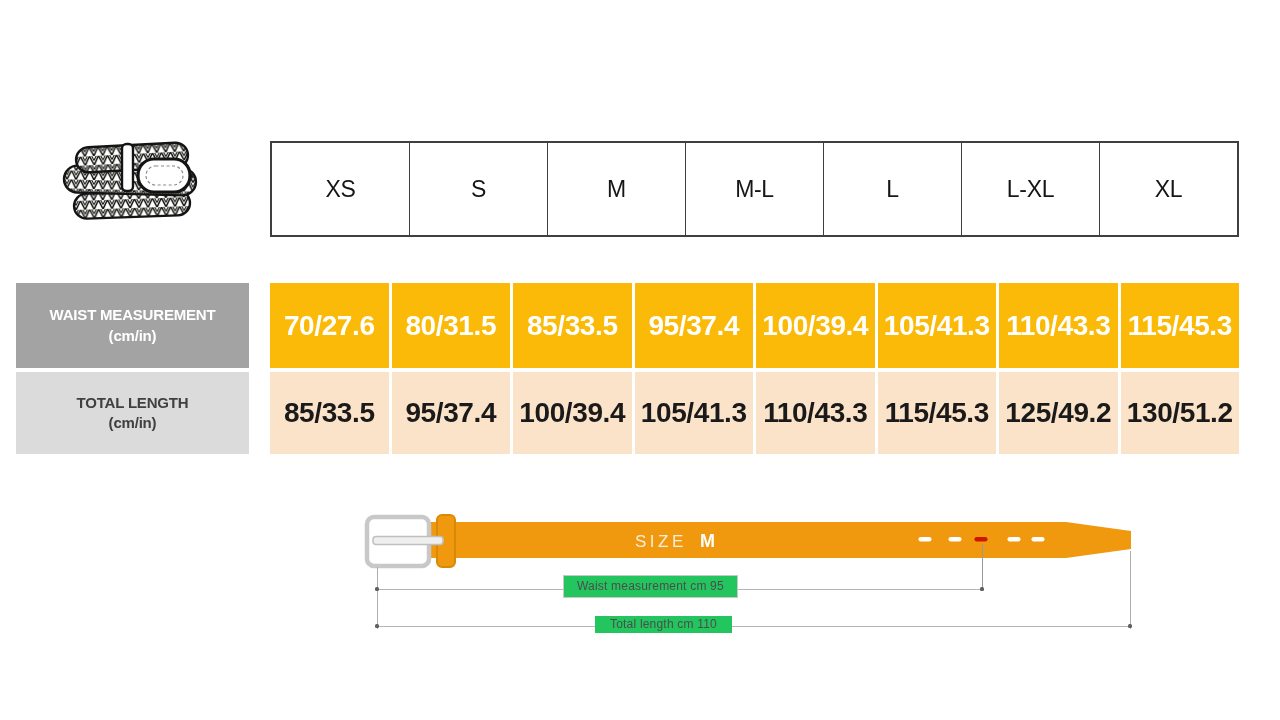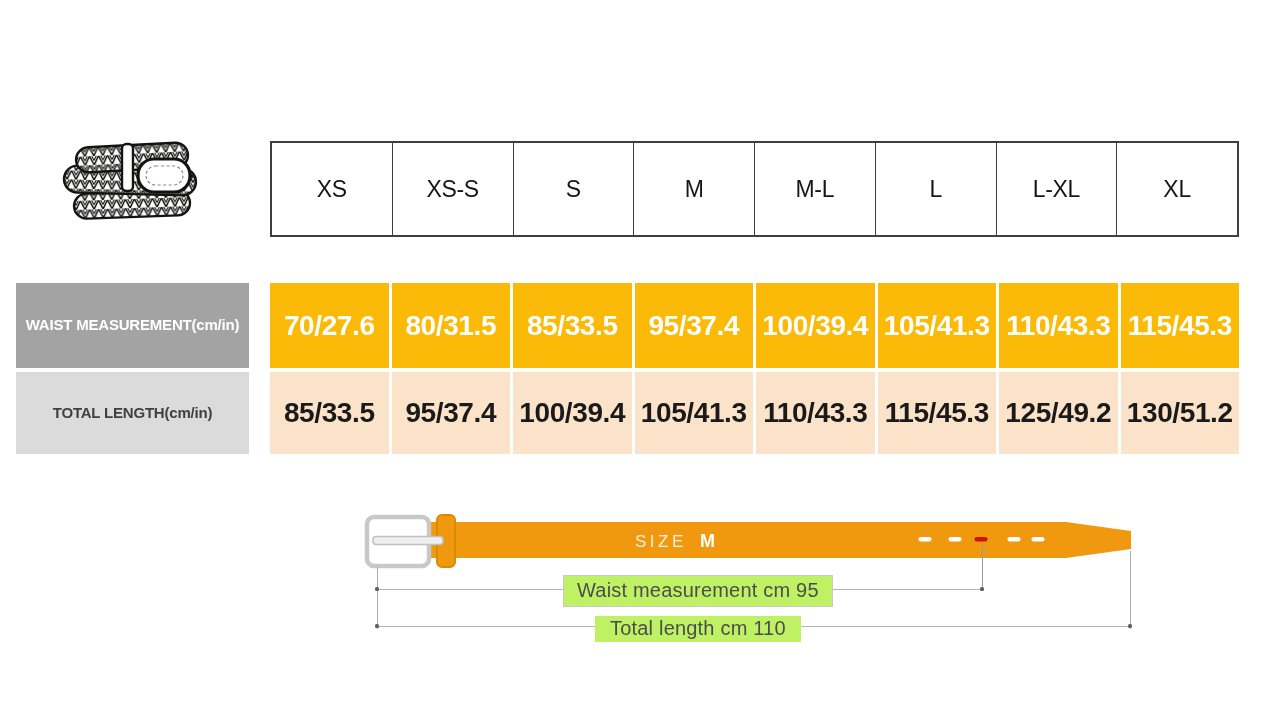--- a/index.html
+++ b/index.html
@@ -31,21 +31,21 @@
   .size-cell{
     flex:1;display:flex;align-items:center;justify-content:center;
     font-size:23px;color:#161616;border-left:1px solid var(--table-border);
     letter-spacing:-0.3px;
   }
   .size-cell:first-child{border-left:none}
 
   
   .row-head{
     position:absolute;left:16px;width:233px;
-    display:flex;flex-direction:row;align-items:center;justify-content:center;
+    display:flex;flex-direction:column;align-items:center;justify-content:center;
     font-weight:bold;font-size:15px;line-height:1.35;text-align:center;
     letter-spacing:-0.2px;
   }
   #waist-head{top:283px;height:85px;background:var(--waist-header-bg);color:#ffffff}
   #length-head{top:372px;height:82px;background:var(--length-header-bg);color:#404040}
 
   
   .cells{position:absolute;left:270px;width:969px;display:flex;gap:3px}
   #waist-cells{top:283px;height:85px}
   #length-cells{top:372px;height:82px}
@@ -68,22 +68,22 @@
   #waist-line{left:378px;top:589px;width:605px}
   #length-line{left:378px;top:626px;width:753px}
 
   .dim-dot{position:absolute;width:4px;height:4px;background:#5f5f5f;border-radius:1.5px}
   #dot-w-l{left:375px;top:587px}
   #dot-w-r{left:980px;top:587px}
   #dot-l-l{left:375px;top:624px}
   #dot-l-r{left:1128px;top:624px}
 
   .dim-label{
-    position:absolute;background:#bef264;color:var(--dim-text);
-    font-size:20px;white-space:nowrap;letter-spacing:0.2px;
+    position:absolute;background:#22c55e;color:var(--dim-text);
+    font-size:12px;white-space:nowrap;letter-spacing:0.2px;
   }
   #waist-label{
     left:563px;top:575px;border:1px solid #C8C8C8;padding:3px 13px 4px 13px;
   }
   #length-label{left:595px;top:616px;padding:1px 15px 2px 15px}
 </style>
 </head>
 <body>
 
 <div class="page">
@@ -104,21 +104,20 @@
     <rect x="64" y="8" width="11" height="47" rx="4.5" fill="#ffffff" stroke="#141414" stroke-width="2.4"></rect>
     <g>
       <rect x="80" y="23" width="52" height="33" rx="16" fill="#ffffff" stroke="#141414" stroke-width="3.2"></rect>
       <rect x="88" y="30" width="37" height="19" rx="9.5" fill="#ffffff" stroke="#8a8a8a" stroke-width="1.2" stroke-dasharray="3 2.5"></rect>
       <circle cx="133" cy="40" r="2" fill="#141414"></circle>
     </g>
   </svg>
 
   <div class="size-row" id="size-row">
       <div class="size-cell">XS</div>
-      <div class="size-cell">XS-S</div>
       <div class="size-cell">S</div>
       <div class="size-cell">M</div>
       <div class="size-cell">M-L</div>
       <div class="size-cell">L</div>
       <div class="size-cell">L-XL</div>
       <div class="size-cell">XL</div>
     </div>
 
   <div class="row-head" id="waist-head">
     <span>WAIST MEASUREMENT</span>

